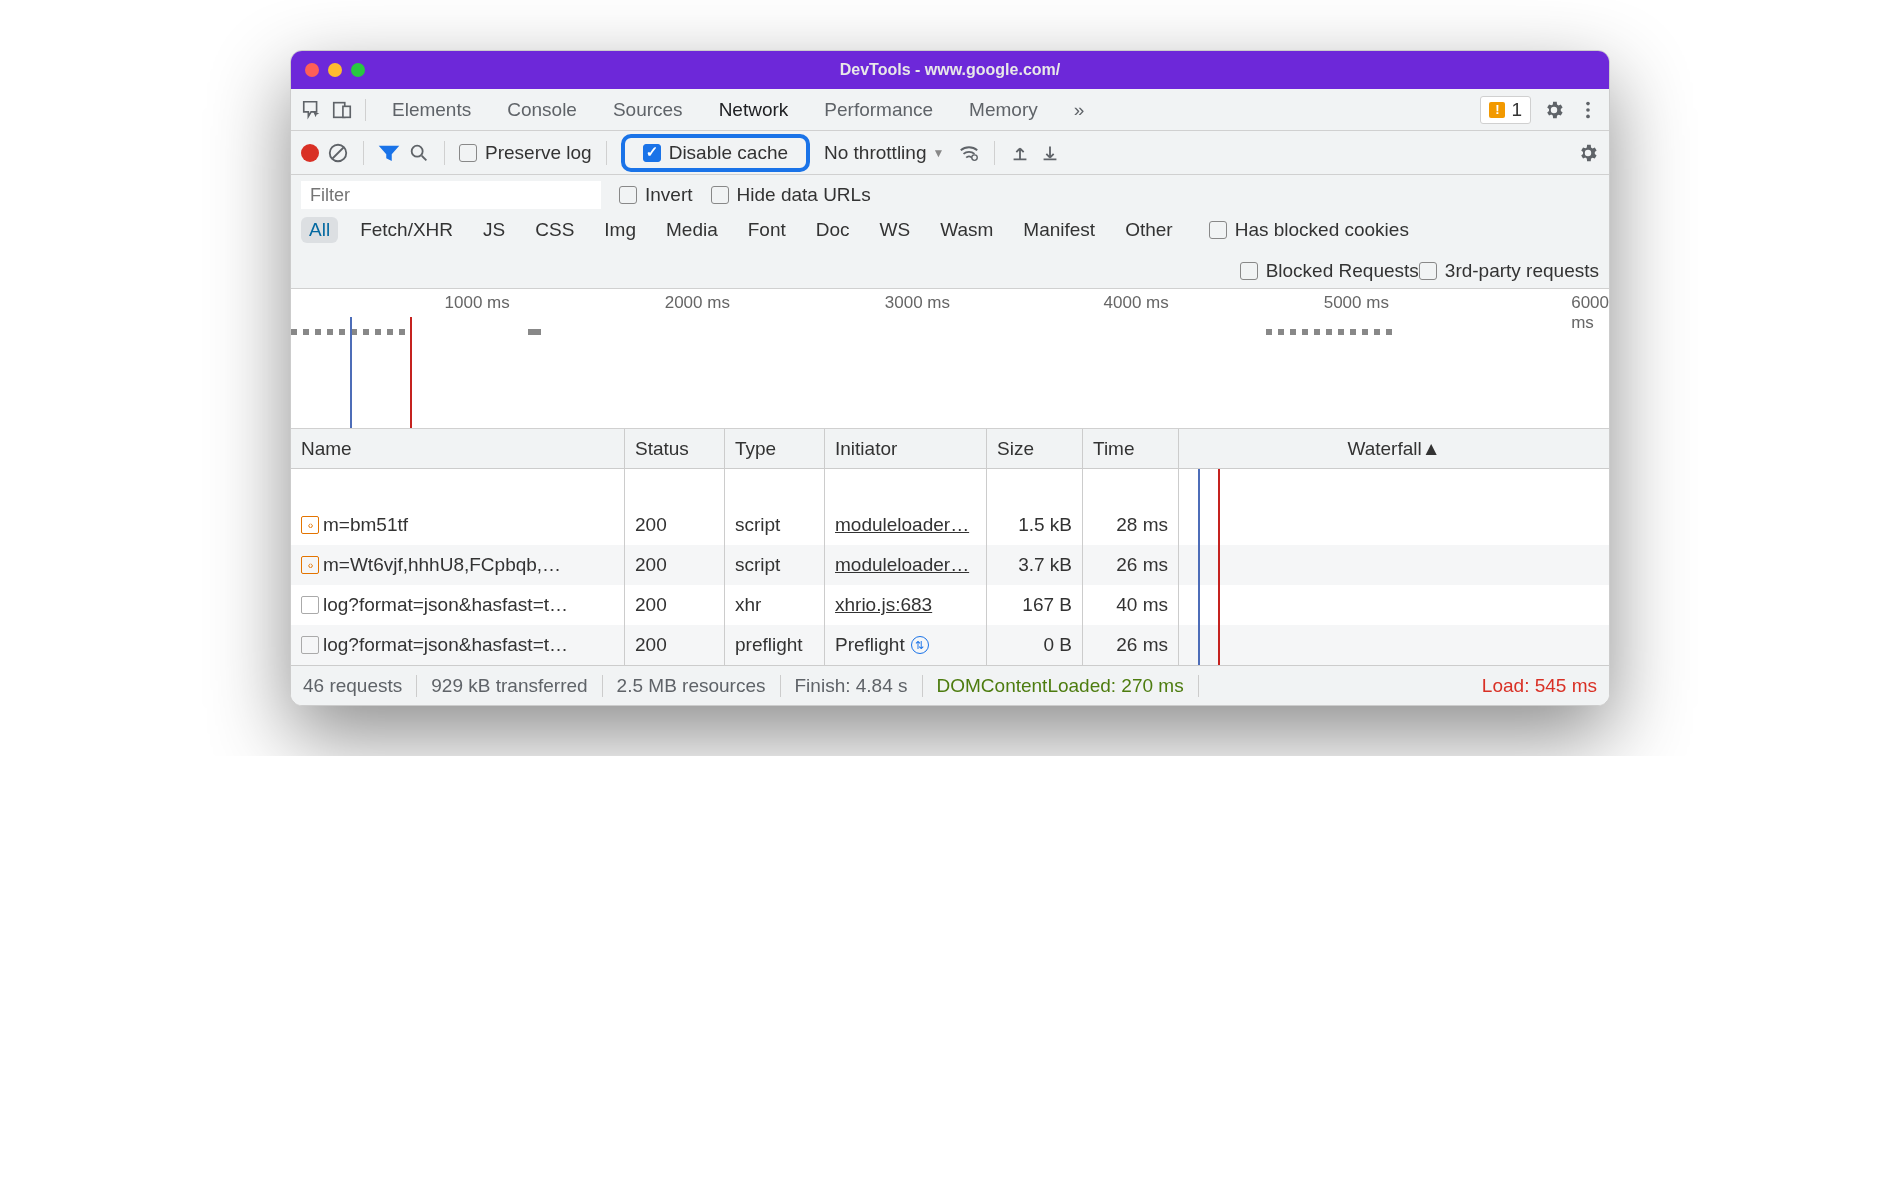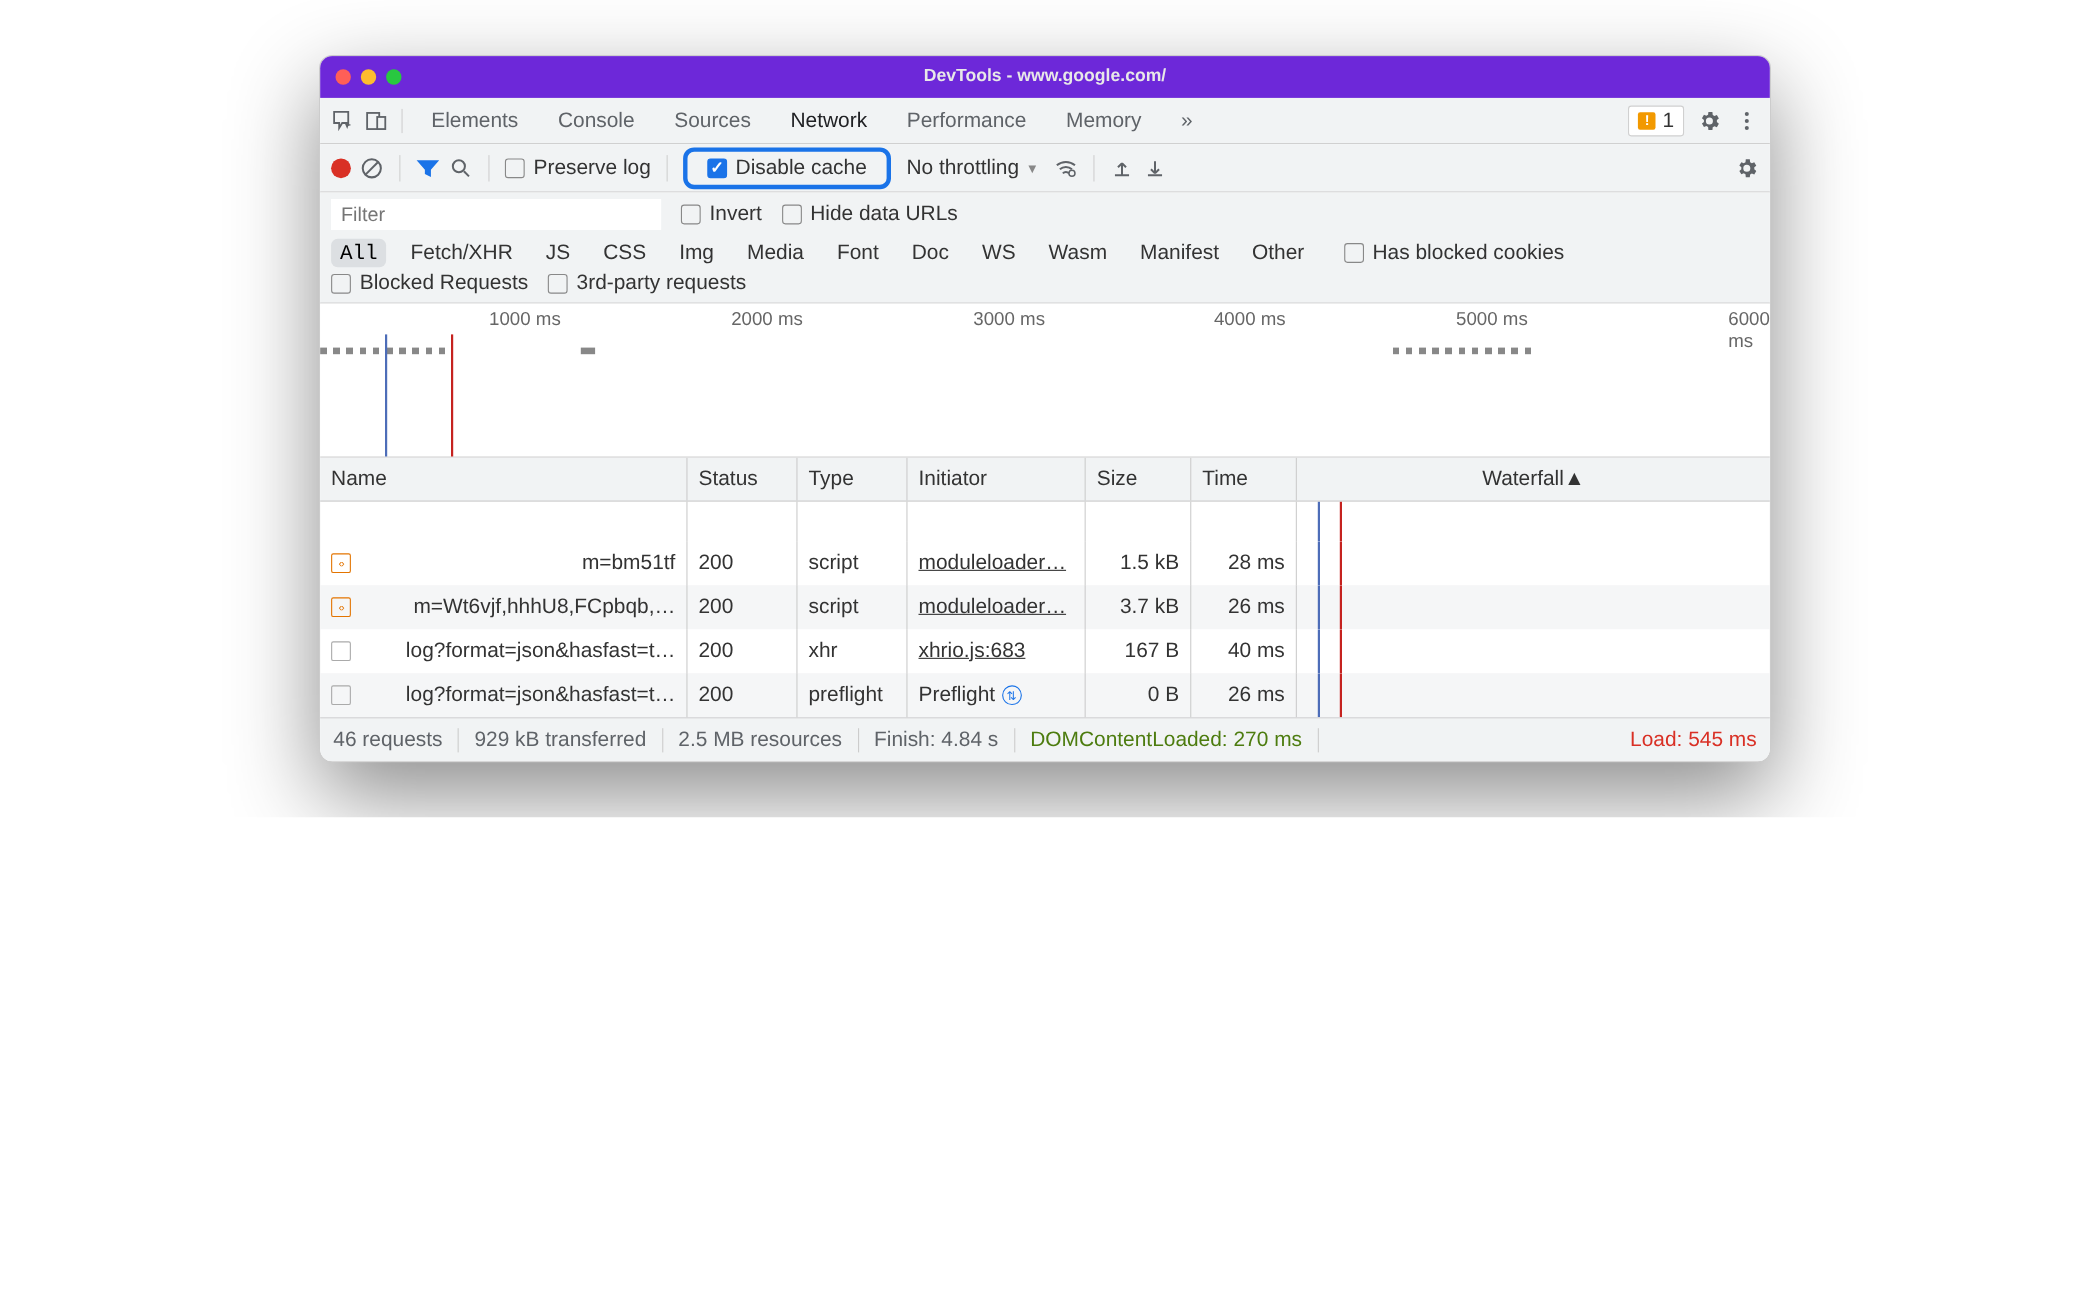--- a/index.html
+++ b/index.html
@@ -82,24 +82,24 @@
 .throttle .caret { color:#888; font-size:12px;}
 
 .filterrow {
   background:#f1f3f4;
   border-bottom:1px solid #d0d0d0;
   padding:6px 10px;
   font-size:19px; color:#333;
 }
 .filterrow .r1 { display:flex; align-items:center; gap:18px; flex-wrap:wrap; }
 .filterrow .r2 { display:flex; align-items:center; gap:14px; flex-wrap:wrap; margin-top:8px; }
-.filterrow .r3 { display:flex; align-items:center; gap:18px; margin-top:4px; }
+.filterrow .r3 { display:flex; align-items:center; margin-top:17px;justify-content:flex-end; }
 .filter-input { width:300px; height:28px; border:1px solid #fff; background:#fff; padding:2px 8px; font-size:18px; color:#888; }
 .pill { padding:2px 8px; border-radius:6px; cursor:pointer; }
-.pill.active { background:#dcdfe2; color:#000000;font-family:Liberation Mono, monospace; }
+.pill.active { background:#dcdfe2; color:#0369a1; }
 .lblchk { display:flex; align-items:center; gap:8px; }
 
 .timeline {
   height:140px; border-bottom:1px solid #d0d0d0; position:relative; background:#fff;
 }
 .timeline .ticks { position:absolute; top:0; left:0; right:0; height:28px; font-size:17px; color:#666; }
 .timeline .ticks span { position:absolute; top:4px; transform:translateX(-100%);}
 
 .thead {
   height:40px; background:#f1f3f4; border-bottom:1px solid #ccc;
@@ -107,21 +107,21 @@
   font-size:19px; color:#333;
 }
 .thead > div { border-right:1px solid #ccc; padding:8px 10px; display:flex; align-items:center; }
 .thead > div:last-child { border-right:none; justify-content:center; }
 .tbody { font-size:19px; color:#333; position:relative;}
 .trow { display:grid; grid-template-columns: 334px 100px 100px 162px 96px 96px 1fr; height:40px; }
 .trow.gap { height:36px; }
 .trow > div { border-right:1px solid #ccc; padding:6px 10px; overflow:hidden; white-space:nowrap; text-overflow:ellipsis; display:flex; align-items:center; }
 .trow > div:last-child { border-right:none; padding:0; }
 .trow:nth-child(even of .trow.data) { background:#f5f6f7; }
-.namecell { gap:20px;justify-content:space-between; }
+.namecell { gap:4px; }
 .fileicon { width:18px; height:18px; border:1.5px solid #e37400; border-radius:2px; flex-shrink:0; display:flex; align-items:center; justify-content:center; }
 .fileicon::after { content:"‹›"; font-size:10px; color:#e37400; letter-spacing:-1px; }
 .fileicon.gray { border-color:#aaa; }
 .fileicon.gray::after { content:""; }
 .link { text-decoration: underline; color:#333; cursor:pointer; }
 .num { justify-content:flex-end; }
 .preflight-icon { width:18px; height:18px; border:1.5px solid #1a73e8; border-radius:50%; color:#1a73e8; font-size:11px; display:inline-flex; align-items:center; justify-content:center; margin-left:6px; }
 
 .statusbar {
   height:40px; background:#f1f3f4; border-top:1px solid #ccc;

